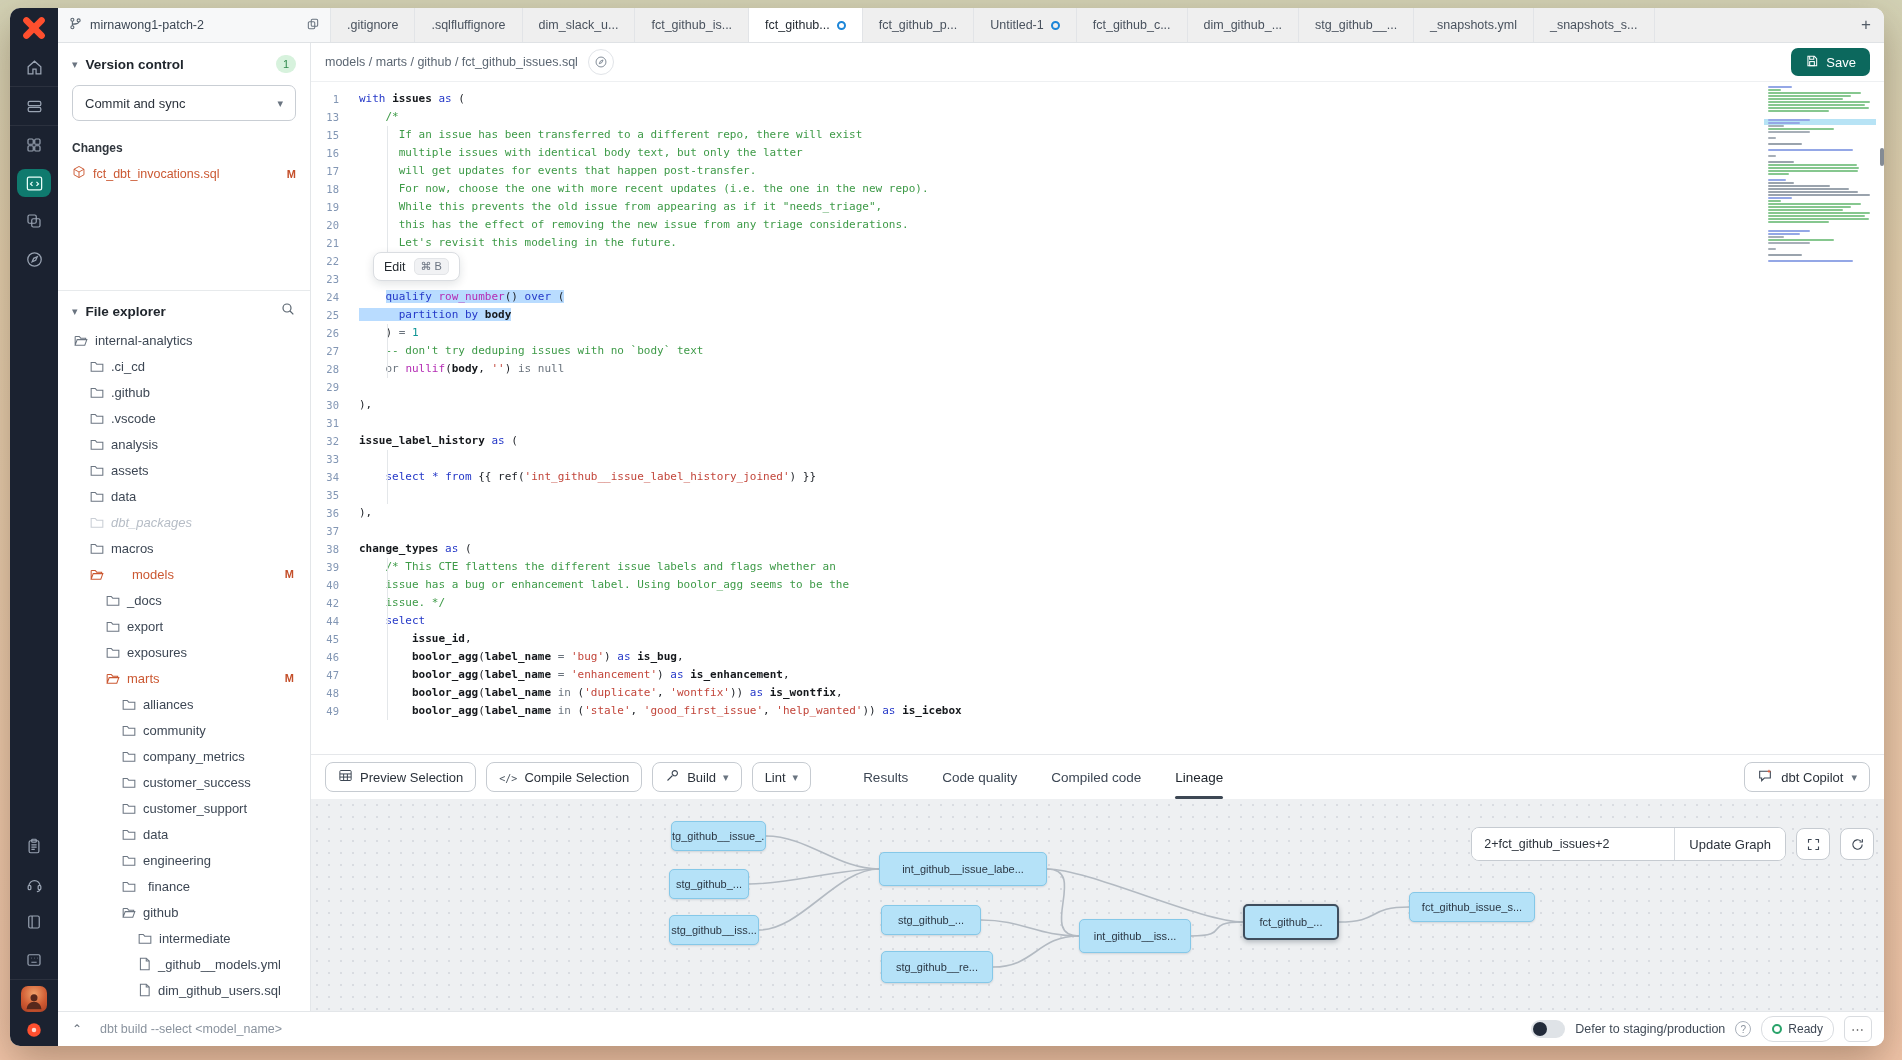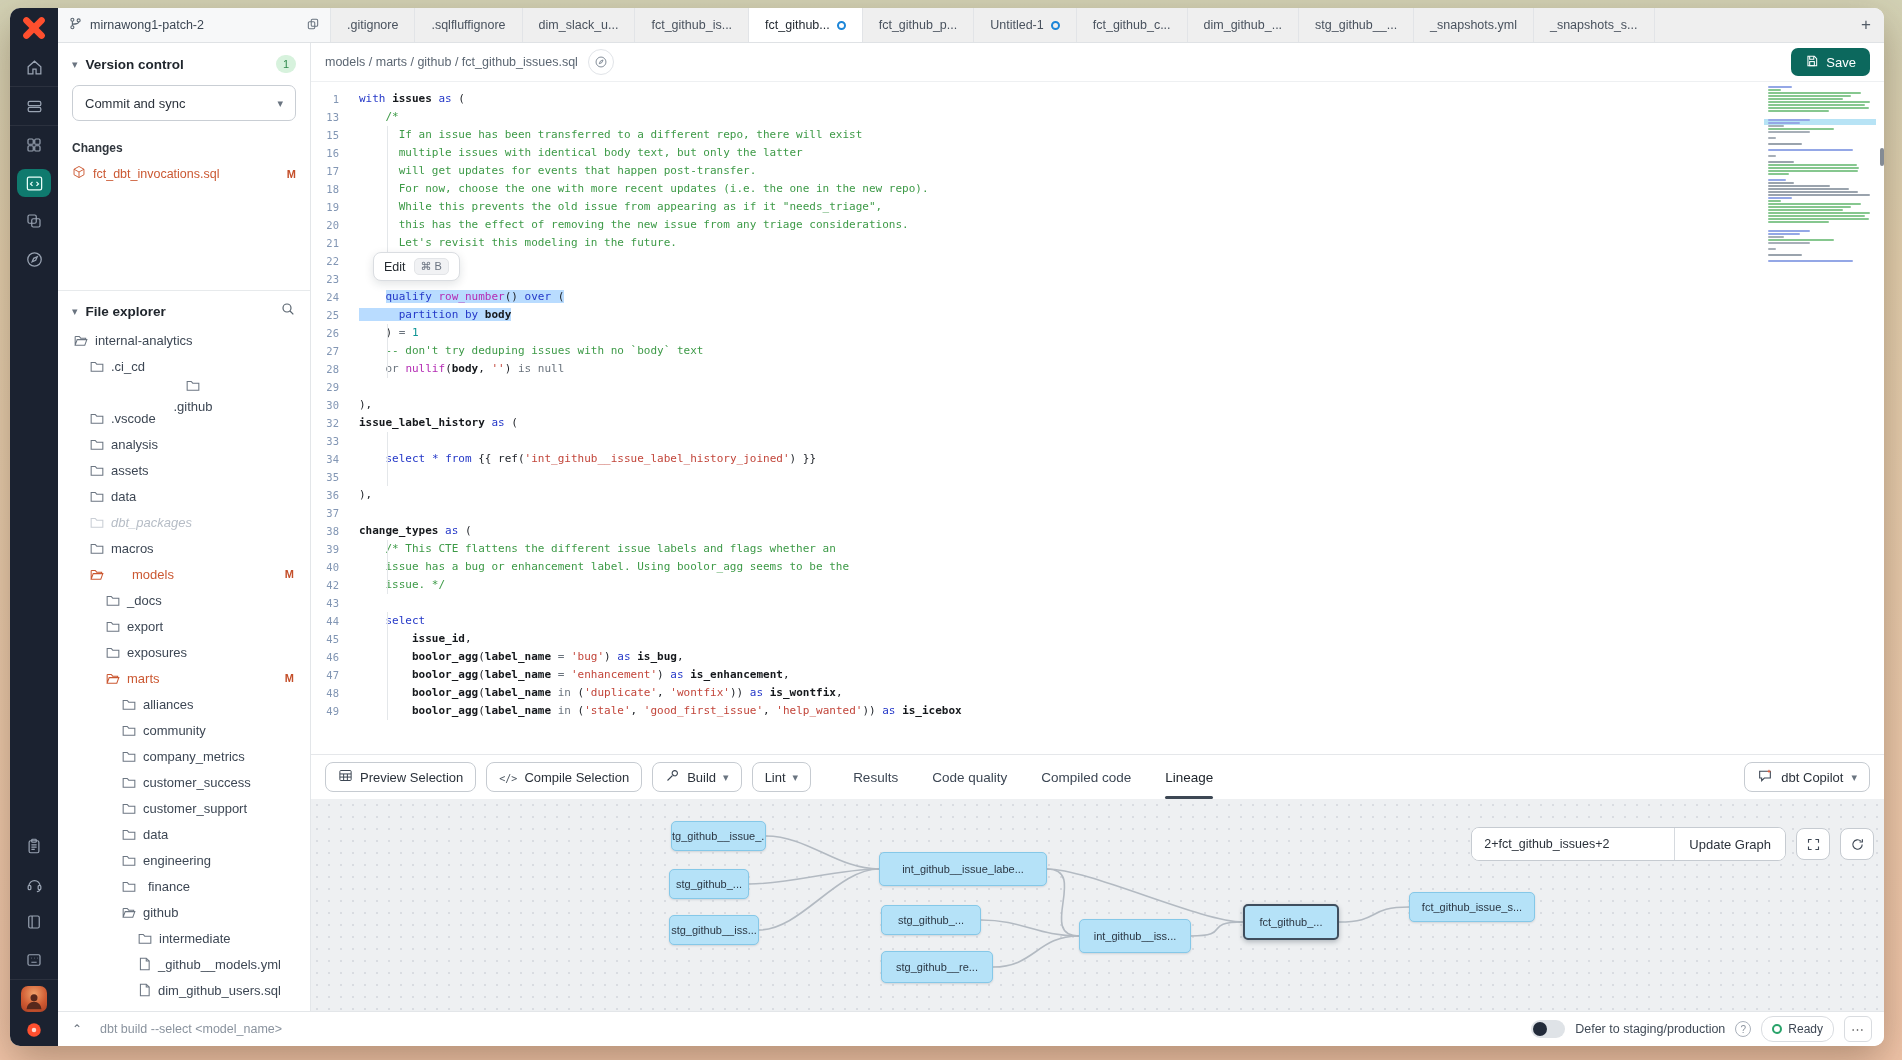--- a/index.html
+++ b/index.html
@@ -79,21 +79,21 @@
   .editpopup .elabel{font-size:12.5px;color:#23292f;}
   .editpopup .kbd{background:#f1f2f4;border:1px solid #e3e5e8;border-radius:5px;font-size:11px;color:#6a7380;
     padding:1px 6px;}
   .minimap{position:absolute;right:8px;top:4px;width:112px;z-index:4;}
   .mrow{height:3px;position:relative;}
   .mrow .mbar{position:absolute;left:4px;top:0;height:2px;border-radius:1px;}
   .mrow.msel{background:#b7e3f5;}
   .scrollmark{position:absolute;right:0;top:66px;width:4px;height:18px;background:#5b6470;border-radius:2px;opacity:.75;}
   
   .toolbar{height:44px;flex:none;border-top:1px solid #e5e7ea;display:flex;align-items:center;
-    padding:0 14px;background:#fff;position:relative;}
+    padding:0 14px;gap:10px;background:#fff;position:relative;}
   .tbtn{height:30px;border:1px solid #c6cbd1;border-radius:8px;background:#fff;display:flex;align-items:center;
     gap:7px;padding:0 12px;font-size:13px;color:#2b323b;}
   .tbtn .cicon{font-family:"DejaVu Sans Mono",monospace;font-size:10px;color:#4b5560;}
   .rtabs{display:flex;gap:34px;margin-left:42px;height:100%;align-items:center;}
   .rtab{font-size:13.5px;color:#3d4754;height:100%;display:flex;align-items:center;position:relative;}
   .rtab.active{color:#20262d;}
   .rtab.active:after{content:"";position:absolute;left:0;right:0;bottom:0;height:3px;background:#3d4754;border-radius:2px;}
   .copilotbtn{margin-left:auto;height:30px;border:1px solid #c6cbd1;border-radius:8px;background:#fff;
     display:flex;align-items:center;gap:8px;padding:0 12px;font-size:13px;color:#2b323b;}
   
@@ -348,21 +348,21 @@
                   <span>internal-analytics</span>
                 </div>
                 <div class="trow" style="padding-left: 18px;">
                   <span class="ticon">
                     <svg width="14" height="13" viewBox="0 0 24 22" fill="none" stroke="currentColor" stroke-width="1.8">
                       <path d="M2 4 H9 L11.5 7 H22 V19 H2 Z"></path>
                     </svg>
                   </span>
                   <span>.ci_cd</span>
                 </div>
-                <div class="trow" style="padding-left: 18px; flex-direction: column;">
+                <div class="trow" style="padding-left: 18px;">
                   <span class="ticon">
                     <svg width="14" height="13" viewBox="0 0 24 22" fill="none" stroke="currentColor" stroke-width="1.8">
                       <path d="M2 4 H9 L11.5 7 H22 V19 H2 Z"></path>
                     </svg>
                   </span>
                   <span>.github</span>
                 </div>
                 <div class="trow" style="padding-left: 18px;">
                   <span class="ticon">
                     <svg width="14" height="13" viewBox="0 0 24 22" fill="none" stroke="currentColor" stroke-width="1.8">
@@ -642,20 +642,24 @@
                 </div>
                 <div class="cline">
                   <span class="gut">29</span>
                   <span class="ctext"></span>
                 </div>
                 <div class="cline">
                   <span class="gut">30</span>
                   <span class="ctext"><span class="tk-p">),</span></span>
                 </div>
                 <div class="cline">
+                  <span class="gut">31</span>
+                  <span class="ctext"></span>
+                </div>
+                <div class="cline">
                   <span class="gut">32</span>
                   <span class="ctext"><span class="tk-b">issue_label_history</span><span class="tk-p"> </span><span class="tk-k">as</span><span class="tk-p"> (</span></span>
                 </div>
                 <div class="cline">
                   <span class="gut">33</span>
                   <span class="ctext"><span class="guide"></span></span>
                 </div>
                 <div class="cline">
                   <span class="gut">34</span>
                   <span class="ctext"><span class="guide"></span><span class="tk-p">    </span><span class="tk-k">select</span><span class="tk-p"> </span><span class="tk-k">*</span><span class="tk-p"> </span><span class="tk-k">from</span><span class="tk-p"> {{ ref(</span><span class="tk-s">'int_github__issue_label_history_joined'</span><span class="tk-p">) }}</span></span>
@@ -680,24 +684,20 @@
                   <span class="gut">39</span>
                   <span class="ctext"><span class="guide"></span><span class="tk-c">    /* This CTE flattens the different issue labels and flags whether an</span></span>
                 </div>
                 <div class="cline">
                   <span class="gut">40</span>
                   <span class="ctext"><span class="guide"></span><span class="tk-c">    issue has a bug or enhancement label. Using boolor_agg seems to be the</span></span>
                 </div>
                 <div class="cline">
                   <span class="gut">42</span>
                   <span class="ctext"><span class="guide"></span><span class="tk-c">    issue. */</span></span>
-                </div>
-                <div class="cline">
-                  <span class="gut">43</span>
-                  <span class="ctext"></span>
                 </div>
                 <div class="cline">
                   <span class="gut">44</span>
                   <span class="ctext"><span class="guide"></span><span class="tk-p">    </span><span class="tk-k">select</span></span>
                 </div>
                 <div class="cline">
                   <span class="gut">45</span>
                   <span class="ctext"><span class="guide"></span><span class="tk-p">        </span><span class="tk-b">issue_id</span><span class="tk-p">,</span></span>
                 </div>
                 <div class="cline">

